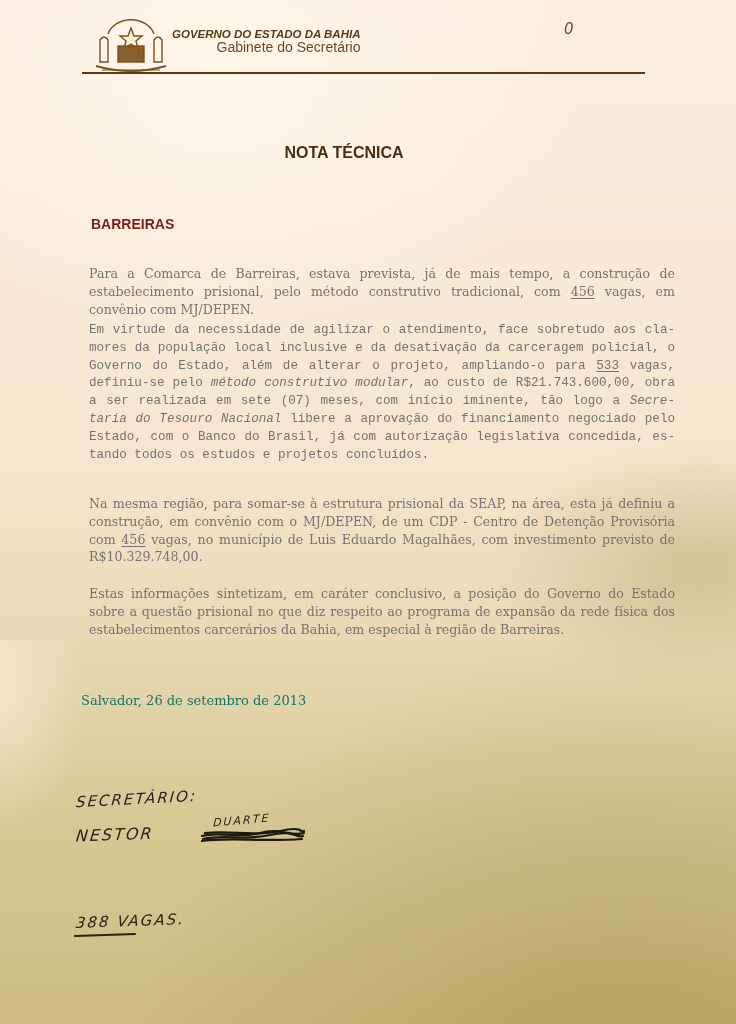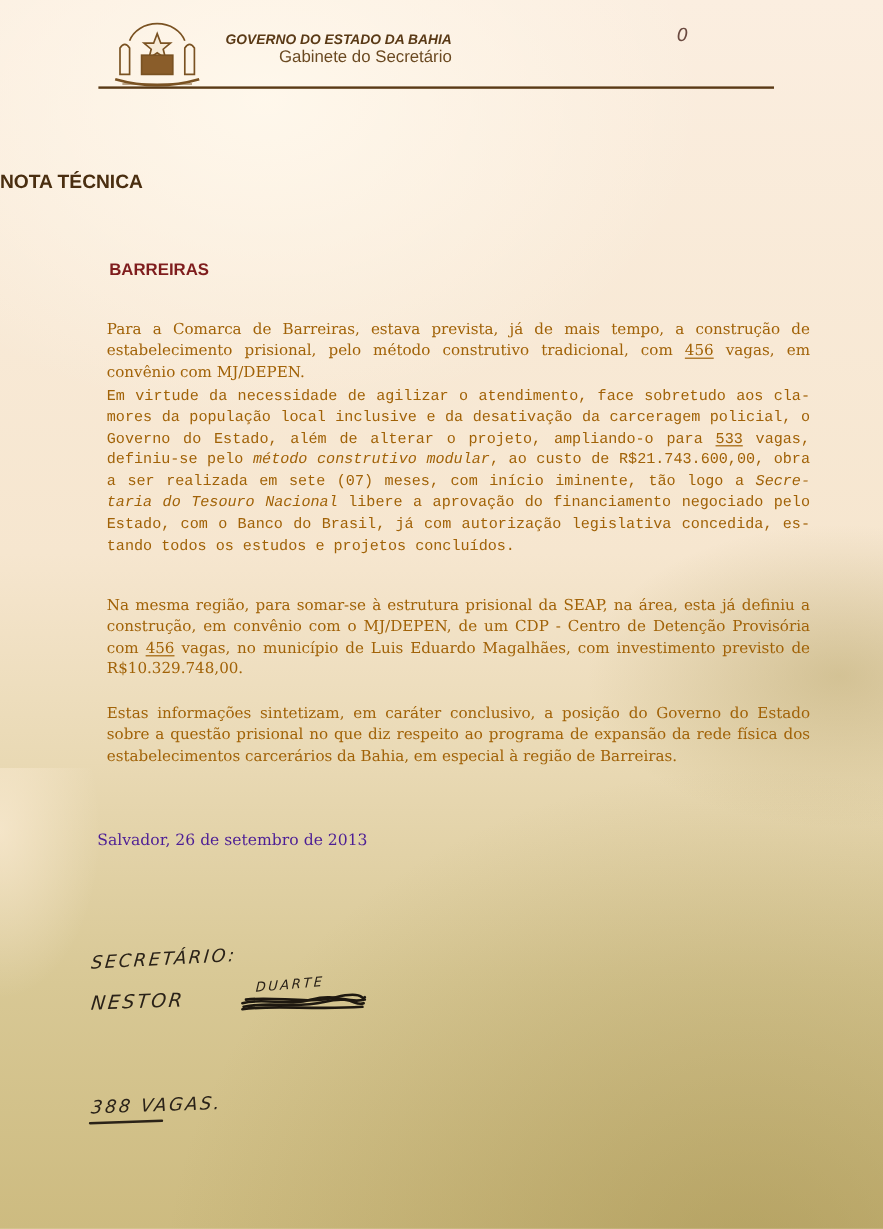--- a/index.html
+++ b/index.html
@@ -21,51 +21,51 @@
       radial-gradient(ellipse 300px 180px at 95% 55%, rgba(160,140,70,0.35), rgba(160,140,70,0) 70%);
   }
   .shadow-left-light {
     position: absolute; left: 0; top: 640px; width: 160px; height: 260px; pointer-events: none;
     background: radial-gradient(ellipse 120px 200px at 0% 20%, rgba(255,240,220,0.6), rgba(255,240,220,0) 70%);
   }
 
   .header { position: absolute; left: 92px; top: 18px; width: 560px; height: 60px; }
   .crest { position: absolute; left: 0; top: 0; width: 78px; height: 56px; }
   .header-text { position: absolute; left: 80px; top: 10px; font-family: "Liberation Sans", sans-serif; color: #5a3a16; }
-  .h-gov { font-size: 11.5px; font-weight: bold; font-style: italic; line-height: 13px; margin-left: 16px; }
+  .h-gov { font-size: 11.5px; font-weight: bold; font-style: italic; line-height: 13px; }
   .h-sec { font-size: 11px; font-weight: bold; line-height: 13px; }
   .h-gab { font-size: 14px; line-height: 12px; color: #6b4a22; text-align: right; }
   .header-rule { position: absolute; left: 82px; top: 72px; width: 563px; height: 1.5px; background: #5a3a16; }
   .page-mark {
     position: absolute; left: 564px; top: 20px; font-family: "DejaVu Sans", sans-serif;
     font-size: 15px; font-style: italic; color: #6b4a40;
   }
 
   .title {
-    position: absolute; left: 0; width: 688px; top: 144px; 
+    position: absolute; left: 0; width: 688px; top: 144px; text-align: center;
     font-family: "Liberation Sans", sans-serif; font-weight: bold; font-size: 16px; color: #4a2e10;
   }
   .section {
     position: absolute; left: 91px; top: 216px;
     font-family: "Liberation Sans", sans-serif; font-weight: bold; font-size: 14px; color: #7f1d1d;
   }
   .body {
     position: absolute; left: 89px; width: 586px;
     font-family: "DejaVu Serif", serif; font-size: 12.6px; line-height: 17.8px;
-    color: #a16207; text-align: justify; hyphens: manual;
+    color: #737373; text-align: justify; hyphens: manual;
   }
   .p1 { top: 265px; }
   .p2 { top: 322px; font-family: Liberation Mono, monospace; }
   .p3 { top: 495px; }
   .p4 { top: 585px; }
   .body u { text-decoration: underline; text-underline-offset: 2px; }
   .body i { font-style: italic; }
   .date {
     position: absolute; left: 81px; top: 693px;
-    font-family: "DejaVu Serif", serif; font-size: 13px; color: #4c1d95;
+    font-family: "DejaVu Serif", serif; font-size: 13px; color: #0f766e;
   }
 
   .hw {
     position: absolute; font-family: "DejaVu Sans", sans-serif; font-style: italic;
     color: #2a2218; letter-spacing: 2px; transform: skewX(-8deg);
   }
   .hw-secretario { left: 76px; top: 790px; font-size: 15px; transform: rotate(-3deg) skewX(-8deg); }
   .hw-nestor { left: 76px; top: 825px; font-size: 16px; transform: rotate(-2deg) skewX(-8deg); }
   .hw-duarte { left: 213px; top: 814px; font-size: 11px; transform: rotate(-5deg) skewX(-8deg); }
   .scribble {

